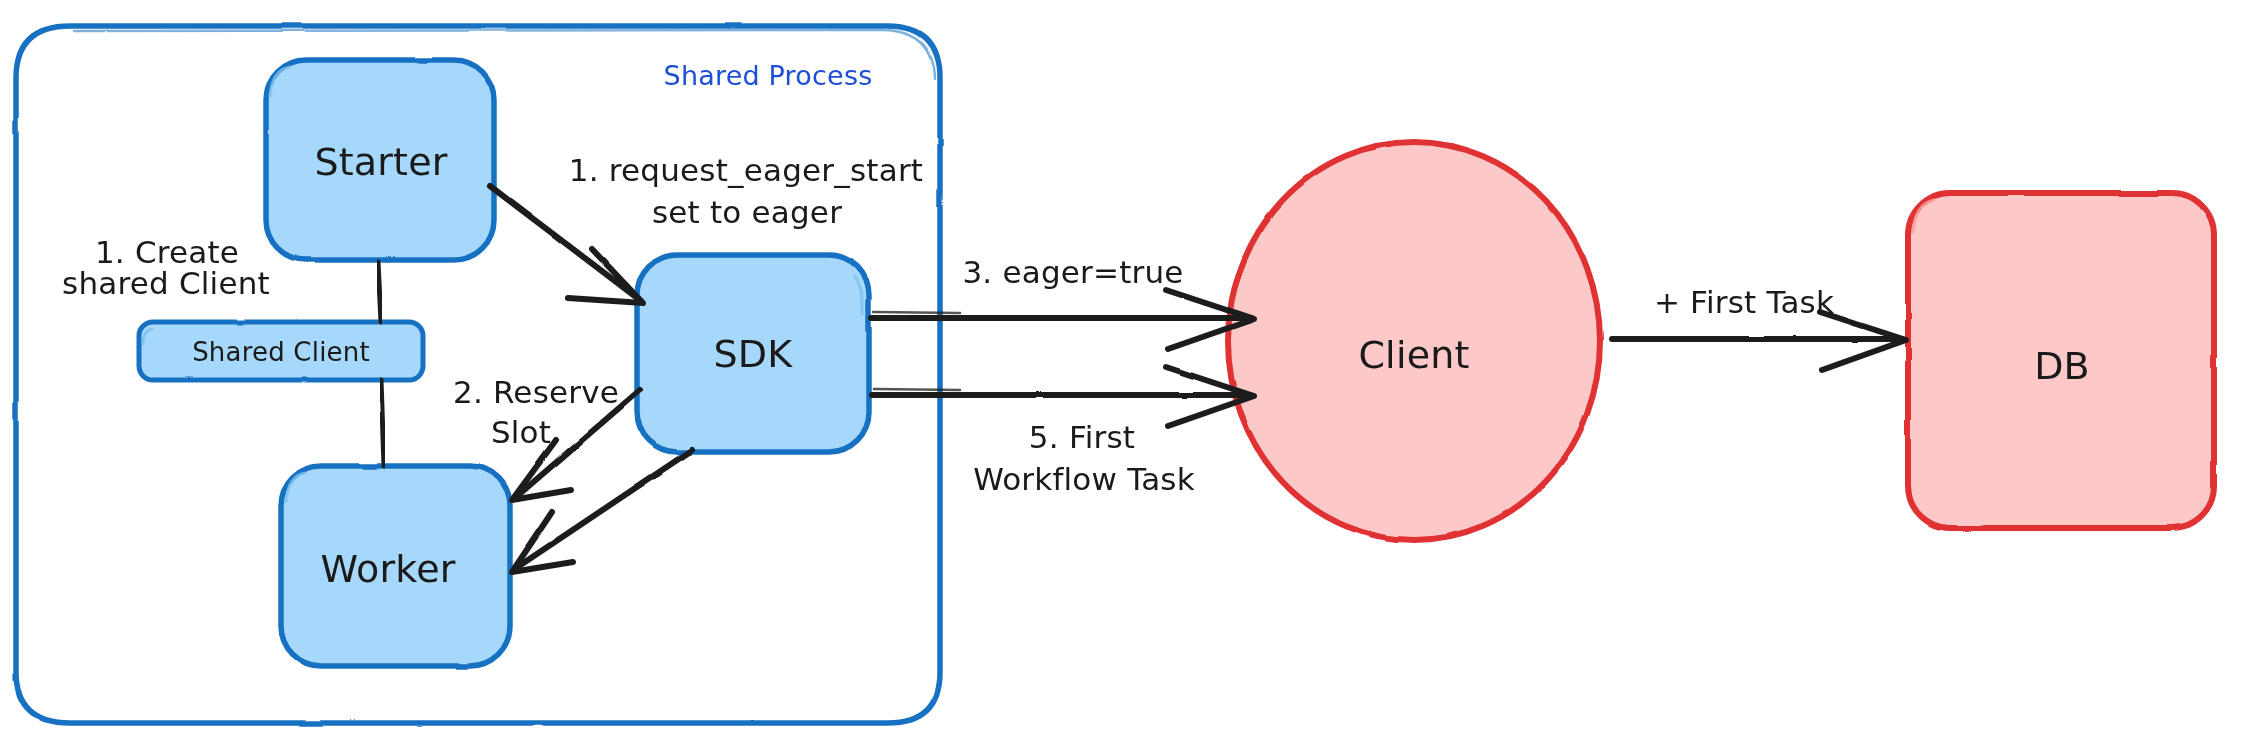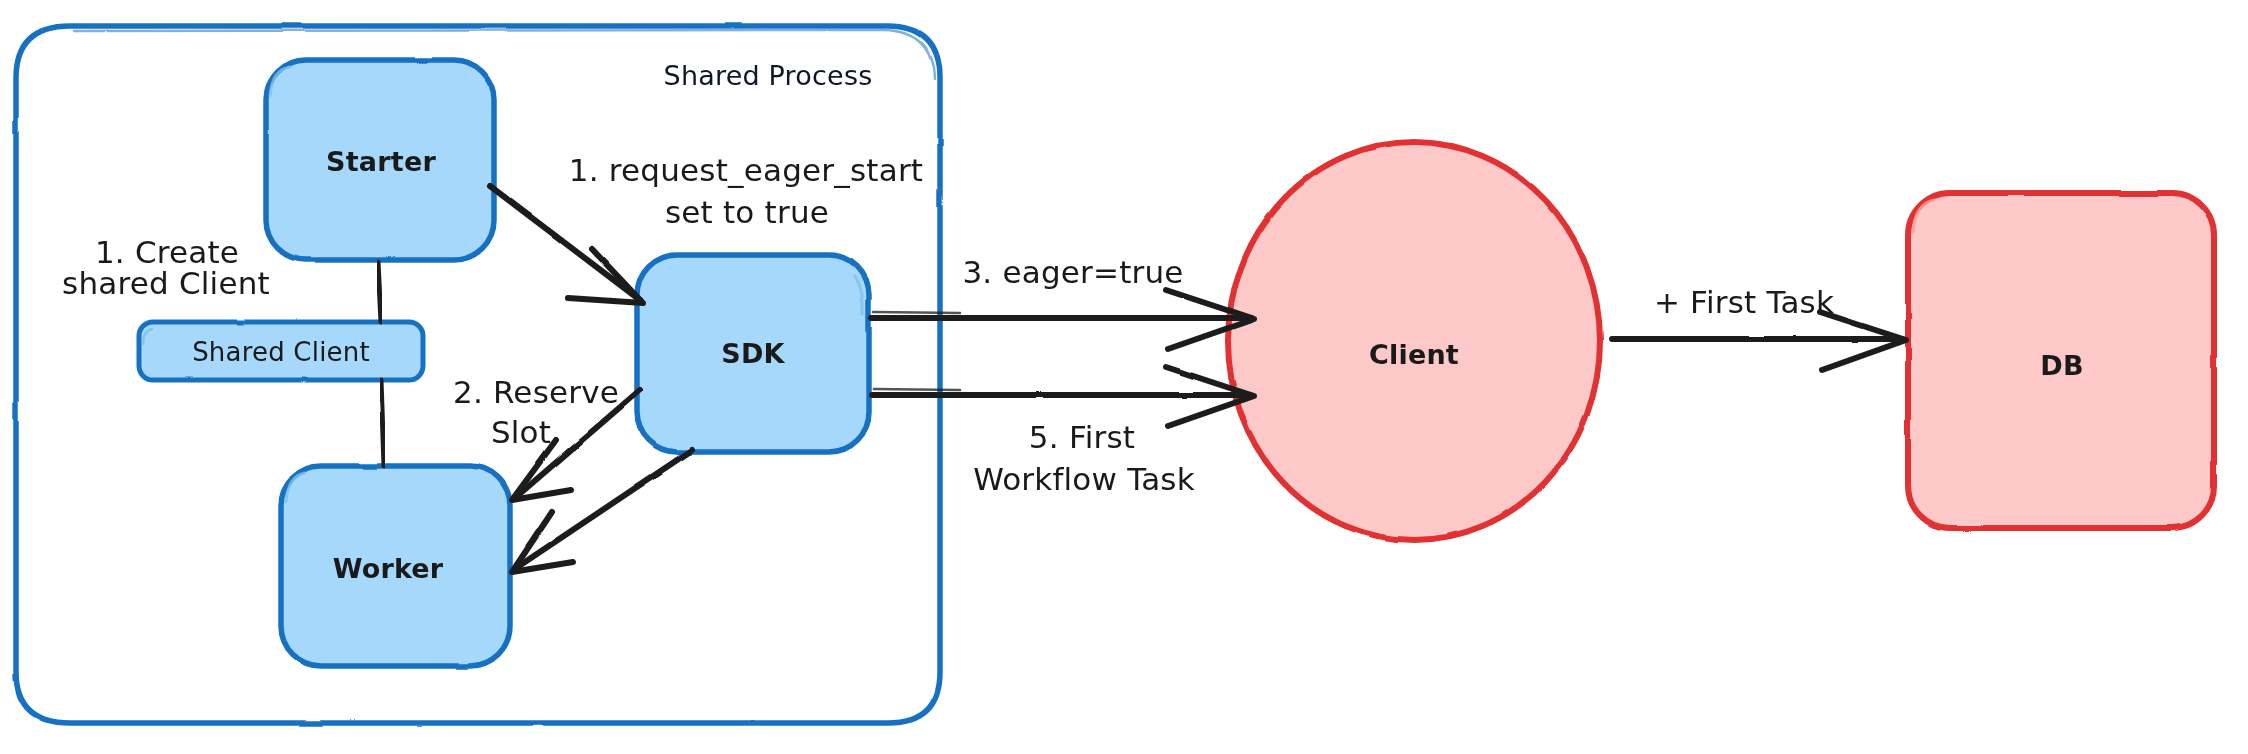--- a/index.html
+++ b/index.html
@@ -27,32 +27,31 @@
   .lbl {
     position: absolute;
     font-family: "DejaVu Sans", sans-serif;
     color: #1a1a1a;
     white-space: pre;
     text-align: center;
     line-height: 1.18;
     letter-spacing: 0.2px;
   }
   .node-lbl {
-    font-size: 27px;
-    font-weight: bold;
+    font-size: 38px;
   }
   .node-lbl-sm {
     font-size: 26px;
   }
   .edge-lbl {
     font-size: 31px;
   }
   .group-lbl {
     font-size: 27px;
-    color: #0f172a;
+    color: #1d4ed8;
   }
   .ctr {
     transform: translate(-50%, -50%);
   }
 </style>
 </head>
 <body>
 
 <div id="canvas">
 
@@ -157,21 +156,21 @@
   <div class="lbl node-lbl ctr" style="left:753px; top:354px;">SDK</div>
 
   <div class="lbl node-lbl ctr" style="left:1414px; top:355px;">Client</div>
 
   <div class="lbl node-lbl ctr" style="left:2062px; top:366px;">DB</div>
 
   <div class="lbl edge-lbl ctr" style="left:167px; top:240px;margin-top:12px;">1. Create</div>
   <div class="lbl edge-lbl ctr" style="left:166px; top:283px;">shared Client</div>
 
   <div class="lbl edge-lbl ctr" style="left:746px; top:170px;">1. request_eager_start</div>
-  <div class="lbl edge-lbl ctr" style="left:747px; top:212px;">set to true</div>
+  <div class="lbl edge-lbl ctr" style="left:747px; top:212px;">set to eager</div>
 
   <div class="lbl edge-lbl ctr" style="left:536px; top:392px;">2. Reserve</div>
   <div class="lbl edge-lbl ctr" style="left:521px; top:432px;">Slot</div>
 
   <div class="lbl edge-lbl ctr" style="left:1073px; top:272px;">3. eager=true</div>
 
   <div class="lbl edge-lbl ctr" style="left:1744px; top:302px;">+ First Task</div>
 
   <div class="lbl edge-lbl ctr" style="left:1082px; top:437px;">5. First</div>
   <div class="lbl edge-lbl ctr" style="left:1084px; top:479px;">Workflow Task</div>

